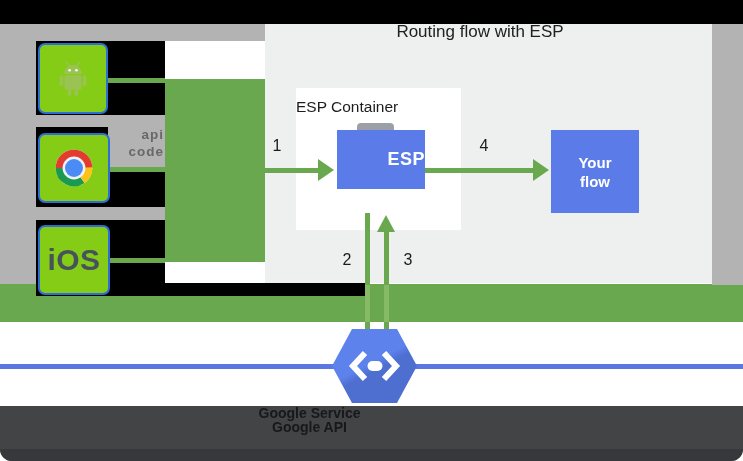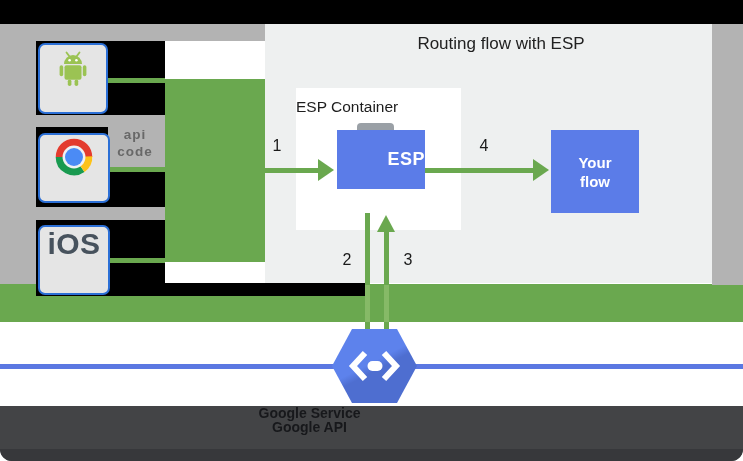--- a/index.html
+++ b/index.html
@@ -9,41 +9,41 @@
   }
   .abs{position:absolute;}
   
   .top-band{left:0;top:0;width:743px;height:24px;background:#000;}
   .left-backdrop{left:31px;top:24px;width:134px;height:261px;background:#000;}
   .left-gutter{left:0;top:24px;width:36px;height:261px;background:#b3b3b3;}
   .top-strip{left:0;top:24px;width:265px;height:17px;background:#b3b3b3;}
   .band-a1{left:36px;top:115px;width:129px;height:12px;background:#b3b3b3;}
   .band-a2{left:108px;top:115px;width:57px;height:52px;background:#b3b3b3;}
   .band-b{left:0;top:207px;width:165px;height:13px;background:#b3b3b3;}
-  .api-calls{left:106px;top:126px;width:58px;text-align:center;
+  .api-calls{left:106px;top:126px;width:58px;text-align:right;
     font-size:13.5px;line-height:17px;color:#686868;font-weight:bold;letter-spacing:1px;}
   
   .green{background:#6aa84f;}
   .green-rect{left:165px;top:79px;width:100px;height:183px;}
   .line-android{left:108px;top:78px;width:57px;height:5px;}
   .line-chrome{left:110px;top:167px;width:55px;height:5px;}
   .line-ios{left:110px;top:258px;width:55px;height:5px;}
   .green-bar{left:0;top:284px;width:743px;height:38px;}
   .black-band{left:36px;top:283px;width:329px;height:13px;background:#000;}
   
-  .client-box{background:#e5e5e5;border:2.5px solid #2b6fd6;border-radius:7px;
-    box-sizing:border-box;display:flex;align-items:flex-start;justify-content:center;}
+  .client-box{background:#84cc16;border:2.5px solid #2b6fd6;border-radius:7px;
+    box-sizing:border-box;display:flex;align-items:center;justify-content:center;}
   .box-android{left:38px;top:43px;width:70px;height:71px;}
   .box-chrome{left:38px;top:133px;width:72px;height:70px;}
   .box-ios{left:38px;top:225px;width:72px;height:70px;}
   .ios-text{font-size:30px;font-weight:bold;color:#47525d;letter-spacing:0.5px;}
   
   .panel{left:265px;top:24px;width:447px;height:259px;background:#eef0f0;}
-  .panel-title{left:265px;top:34px;width:430px;text-align:center;
-    font-size:17px;color:#212121;margin-left:21px;}
+  .panel-title{left:265px;top:22px;width:430px;text-align:center;
+    font-size:17px;color:#212121;}
   .right-gutter{left:712px;top:24px;width:31px;height:261px;background:#b3b3b3;}
   .container-box{background:#ffffff;}
   .esp-container{left:296px;top:88px;width:165px;height:142px;}
   .your-container{left:511px;top:88px;width:166px;height:142px;}
   .container-label{width:100%;margin-top:10px;
     font-size:15.5px;color:#1d1d1d;position:absolute;left:0;top:0;}
   .gray-tab{left:357px;top:123px;width:37px;height:9px;background:#9aa0a6;
     border-radius:4px 4px 0 0;}
   .blue-box{background:#5b7ce8;color:#fff;font-weight:bold;
     display:flex;align-items:center;justify-content:center;text-align:center;}

